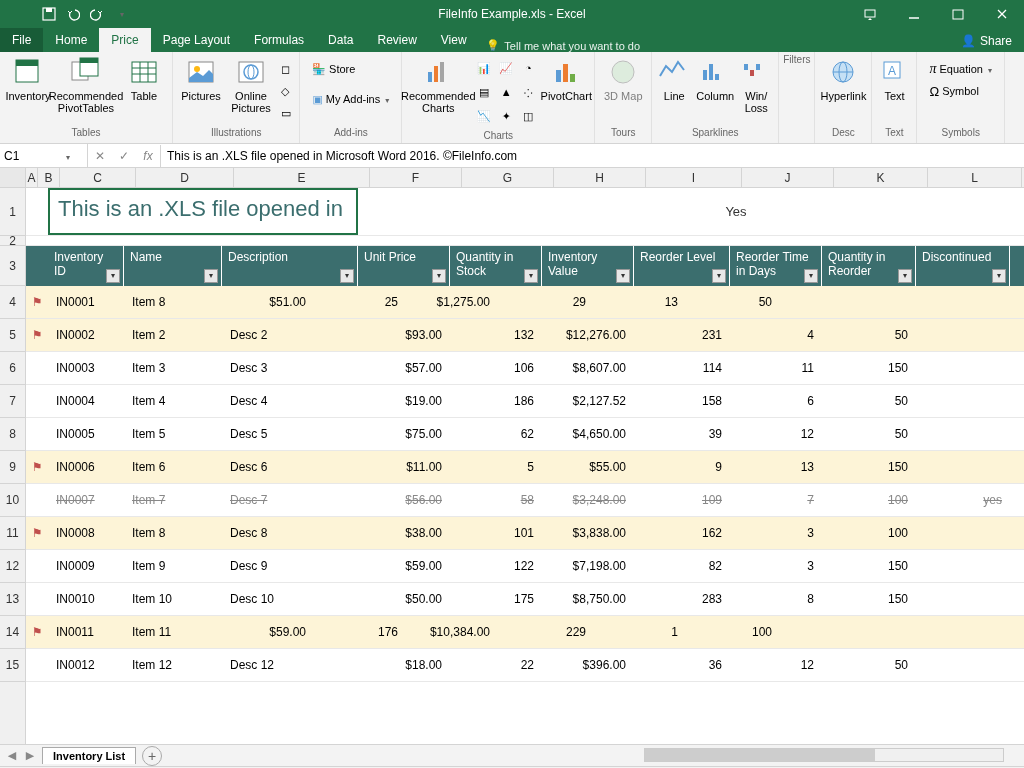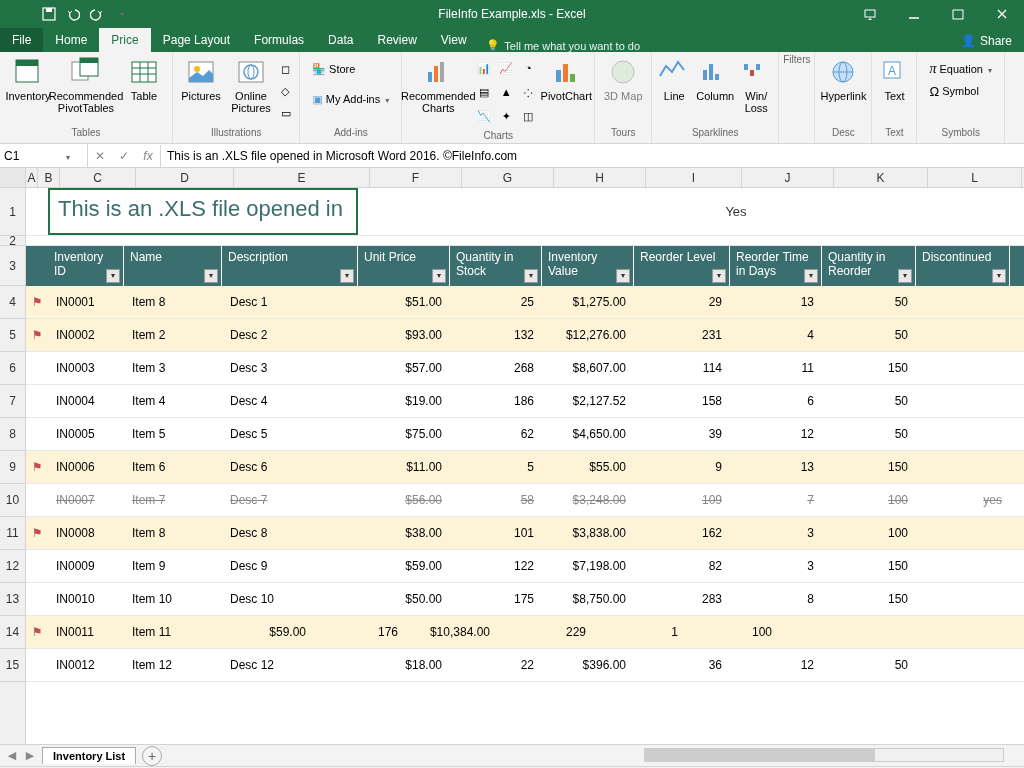--- a/index.html
+++ b/index.html
@@ -447,21 +447,20 @@
           <div class="th" style="width:94px">Quantity in Reorder<div class="drop">▾</div></div>
           <div class="th" style="width:94px">Discontinued<div class="drop">▾</div></div>
         </div>
       <div id="datarows">
           <div class="data-row hl">
     <div class="td" style="width:22px;justify-content:center;">
               <span style="color:#c0504d;">⚑</span>
             </div>
     <div class="td" style="width:76px">IN0001</div>
     <div class="td" style="width:98px">Item 8</div>
-    <div class="td" style="width:136px">Desc 1</div>
     <div class="td right" style="width:92px">$51.00</div>
     <div class="td right" style="width:92px">25</div>
     <div class="td right" style="width:92px">$1,275.00</div>
     <div class="td right" style="width:96px">29</div>
     <div class="td right" style="width:92px">13</div>
     <div class="td right" style="width:94px">50</div>
     <div class="td right" style="width:94px"></div>
   </div>
           <div class="data-row hl">
     <div class="td" style="width:22px;justify-content:center;">
@@ -477,21 +476,21 @@
     <div class="td right" style="width:92px">4</div>
     <div class="td right" style="width:94px">50</div>
     <div class="td right" style="width:94px"></div>
   </div>
           <div class="data-row">
     <div class="td" style="width:22px;justify-content:center;"></div>
     <div class="td" style="width:76px">IN0003</div>
     <div class="td" style="width:98px">Item 3</div>
     <div class="td" style="width:136px">Desc 3</div>
     <div class="td right" style="width:92px">$57.00</div>
-    <div class="td right" style="width:92px">268</div>
+    <div class="td right" style="width:92px">106</div>
     <div class="td right" style="width:92px">$8,607.00</div>
     <div class="td right" style="width:96px">114</div>
     <div class="td right" style="width:92px">11</div>
     <div class="td right" style="width:94px">150</div>
     <div class="td right" style="width:94px"></div>
   </div>
           <div class="data-row">
     <div class="td" style="width:22px;justify-content:center;"></div>
     <div class="td" style="width:76px">IN0004</div>
     <div class="td" style="width:98px">Item 4</div>

